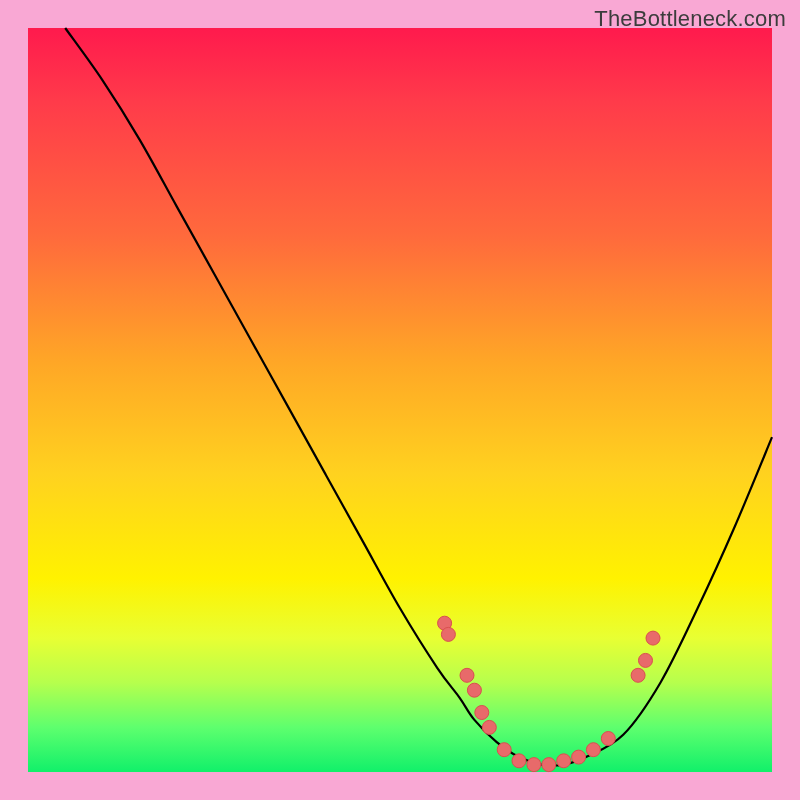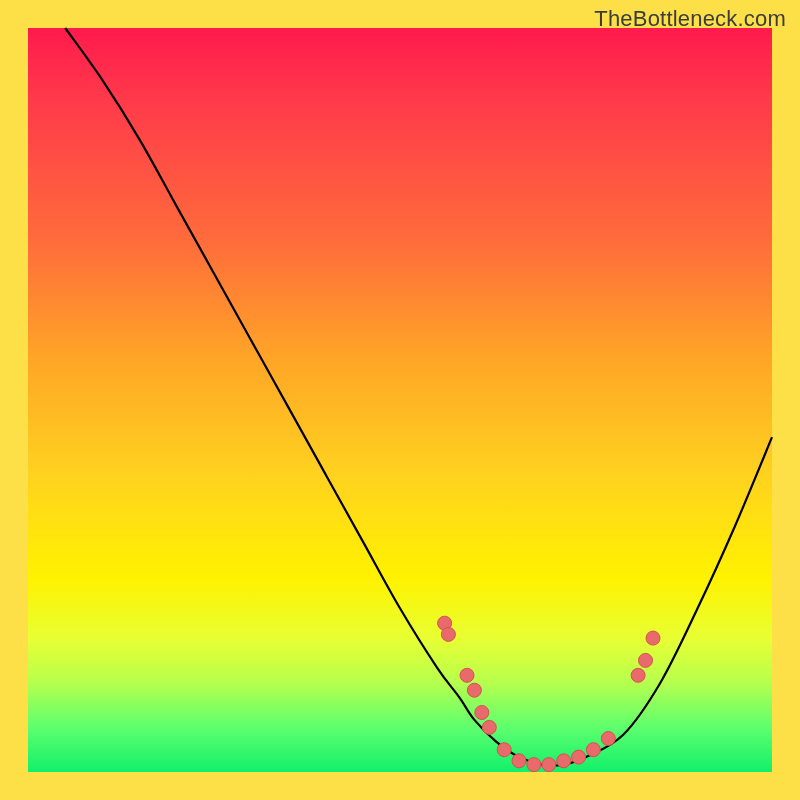--- a/index.html
+++ b/index.html
@@ -10,21 +10,21 @@
     background: #000;
     overflow: hidden;
     font-family: Arial, Helvetica, sans-serif;
   }
   .frame {
     position: absolute;
     left: 0;
     top: 0;
     width: 800px;
     height: 800px;
-    background: #fde047;
+    background: #f9a8d4;
   }
   .plot-area {
     position: absolute;
     left: 28px;
     top: 28px;
     width: 744px;
     height: 744px;
     
     background: linear-gradient(to bottom,
       #ff1a4d 0%,

